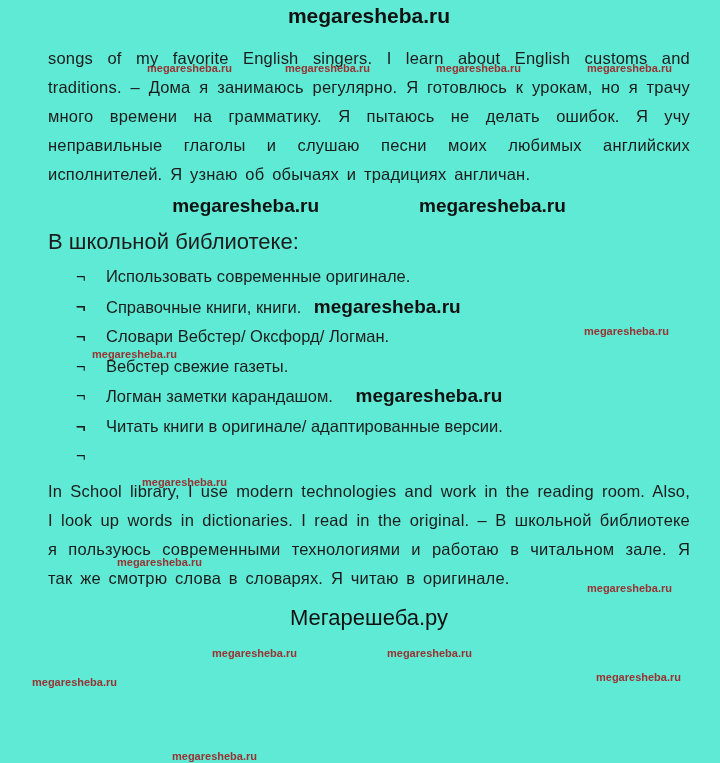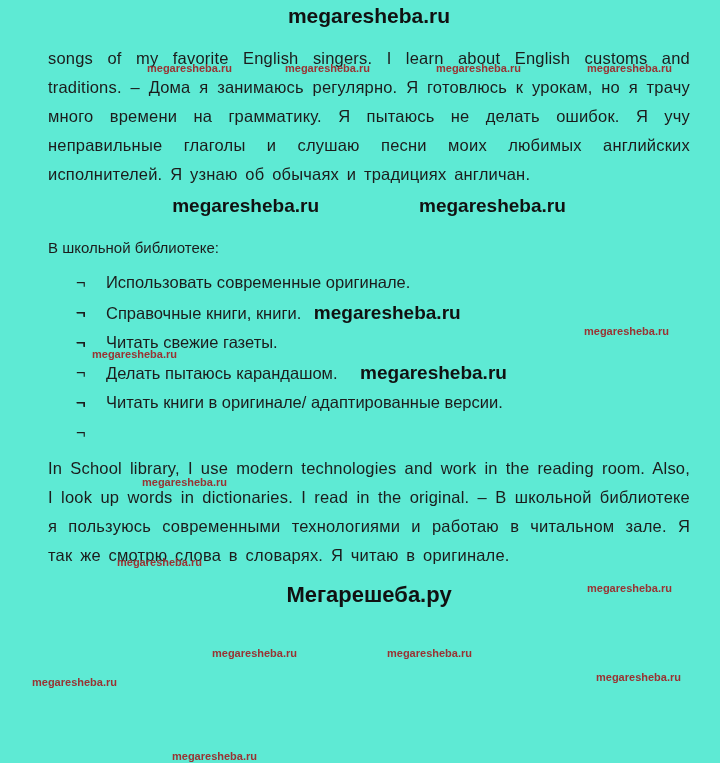--- a/index.html
+++ b/index.html
@@ -39,23 +39,23 @@
     margin-top: 6px;
     height: 24px;
   }
   .wm-bold, .wm-bold-inline {
     font-weight: bold;
     font-size: 19px;
     color: #111111;
     white-space: nowrap;
   }
   .section-heading {
-    font-size: 15px;
+    font-size: 22px;
     line-height: 29px;
-    margin-top: 14px;
+    margin-top: 8px;
   }
   ul.checklist {
     list-style: none;
     margin-top: 6px;
   }
   ul.checklist li {
     position: relative;
     font-size: 16.5px;
     line-height: 29.5px;
     padding-left: 58px;
@@ -63,21 +63,21 @@
   }
   ul.checklist li .bullet {
     position: absolute;
     left: 28px;
     top: 0;
   }
   .wm-bold-inline.gap-sm { margin-left: 8px; }
   .wm-bold-inline.gap-md { margin-left: 18px; }
   .footer-title {
     text-align: center;
-    font-weight: bold;
+    font-weight: normal;
     font-size: 22px;
     line-height: 26px;
     margin-top: 12px;
     color: #111111;
   }
   .wm-small {
     position: absolute;
     font-size: 11px;
     font-weight: bold;
     color: #993333;
@@ -115,28 +115,29 @@
     <li>
       <span class="bullet">¬</span>
       <span>Справочные книги, книги.</span>
       <span class="wm-bold-inline gap-sm">megaresheba.ru</span>
     </li>
     <li>
       <span class="bullet">¬</span>
     </li>
     <li>
       <span class="bullet">¬</span>
+      <span>Словари Вебстер/ Оксфорд/ Логман.</span>
     </li>
     <li>
       <span class="bullet">¬</span>
-      <span>Читать свежие газеты.</span>
+      <span>Вебстер свежие газеты.</span>
     </li>
     <li>
       <span class="bullet">¬</span>
-      <span>Делать пытаюсь карандашом.</span>
+      <span>Логман заметки карандашом.</span>
       <span class="wm-bold-inline gap-md">megaresheba.ru</span>
     </li>
     <li>
       <span class="bullet">¬</span>
     </li>
     <li>
       <span class="bullet">¬</span>
     </li>
     <li>
       <span class="bullet">¬</span>

